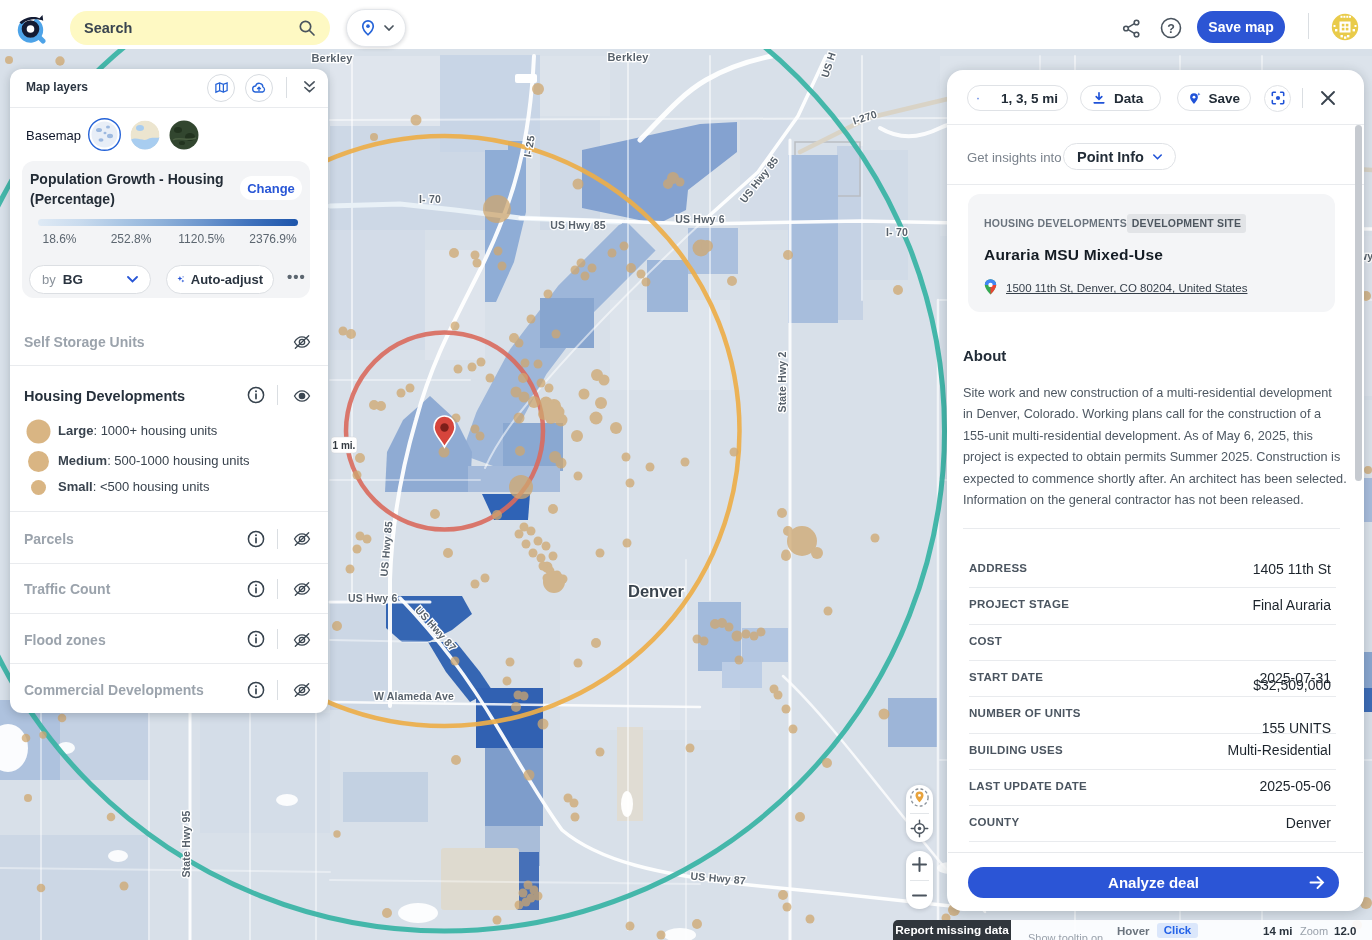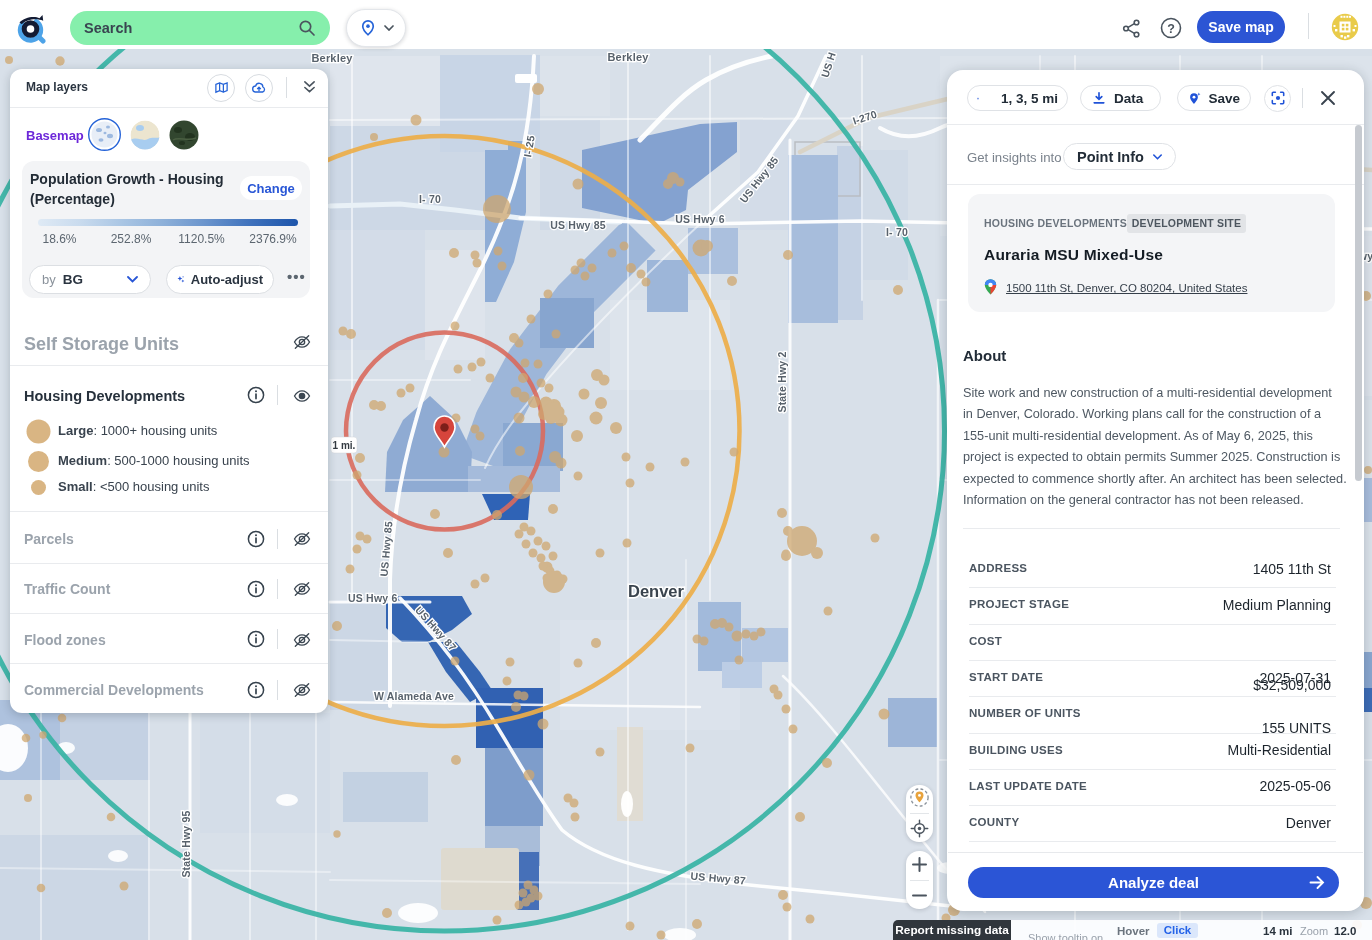--- a/index.html
+++ b/index.html
@@ -332,21 +332,21 @@
 <div class="abs" style="left:1355px;top:125px;width:7px;height:356px;background:#c6cad0;border-radius:4px;z-index:5;"></div>
 <div class="abs" style="left:0;top:0;width:1372px;height:49px;background:#fff;"></div>
 <svg class="abs" style="left:15px;top:12px" width="32" height="32" viewBox="0 0 32 32">
 <g transform="rotate(-55 15.5 18)">
         <circle cx="15.5" cy="18" r="10" fill="none" stroke="#4da3e8" stroke-width="5.4" stroke-dasharray="47 16" stroke-linecap="round"></circle>
       </g>
 <path d="M24.5,25.5 L28,29" stroke="#4da3e8" stroke-width="5" stroke-linecap="round"></path>
 <circle cx="15.5" cy="17" r="6.3" fill="none" stroke="#131b33" stroke-width="5"></circle>
 <path d="M4.5,10.5 C9,5.5 19,3.5 24.5,6.2 L27.5,3 L28.2,8.8 C21.5,5.8 11.5,7.3 6.8,12.2 Z" fill="#131b33"></path>
 </svg>
-<div class="abs" style="left:70px;top:11px;width:260px;height:34px;border-radius:17px;background:#86efac;display:flex;align-items:center;padding:0 14px;">
+<div class="abs" style="left:70px;top:11px;width:260px;height:34px;border-radius:17px;background:#fef9c3;display:flex;align-items:center;padding:0 14px;">
 <span style="font-size:14.5px;color:#394450;font-weight:600;">Search</span>
 <svg style="margin-left:auto" width="18" height="18" viewBox="0 0 18 18">
         <circle cx="7.5" cy="7.5" r="5.2" fill="none" stroke="#4a545e" stroke-width="1.7"></circle>
         <path d="M11.5,11.5 L16,16" stroke="#4a545e" stroke-width="1.7" stroke-linecap="round"></path>
       </svg>
 </div>
 <div class="pill shadow abs" style="left:346px;top:9px;width:60px;height:38px;justify-content:center;gap:7px;">
 <svg width="18" height="18" viewBox="0 0 24 24">
         <path d="M12,21 C12,21 5,14.5 5,9.5 A7,7 0 0,1 19,9.5 C19,14.5 12,21 12,21 Z" fill="none" stroke="#2563d8" stroke-width="2.2"></path>
         <circle cx="12" cy="9.5" r="2.4" fill="#2563d8"></circle>
@@ -402,21 +402,21 @@
 <svg width="16" height="16" viewBox="0 0 24 24" fill="none" stroke="#2563d8" stroke-width="2" stroke-linecap="round" stroke-linejoin="round">
 <path d="M7,18 A4.5,4.5 0 0,1 7,9 A5.5,5.5 0 0,1 17.8,10.5 A4,4 0 0,1 17.5,18 Z"></path>
         <path d="M12,16 L12,11 M9.8,13 L12,10.8 L14.2,13"></path>
       </svg>
     </div>
 <div class="abs" style="left:286px;top:77px;width:1px;height:21px;background:#dadee2;"></div>
 <svg class="abs" style="left:303px;top:80px" width="13" height="14" viewBox="0 0 14 15" fill="none" stroke="#4a545e" stroke-width="1.7" stroke-linecap="round">
       <path d="M2,2 L7,6.5 L12,2 M2,8 L7,12.5 L12,8"></path>
     </svg>
 <div class="abs" style="left:10px;top:107px;width:318px;height:1px;background:#e9ebee;"></div>
-<span class="abs" style="left:26px;top:128px;font-size:13px;font-weight:700;color:#6d28d9;text-align:right;">Basemap</span>
+<span class="abs" style="left:26px;top:128px;font-size:13px;font-weight:400;color:#0f172a;text-align:right;">Basemap</span>
 <svg class="abs" style="left:88px;top:118px" width="33" height="33" viewBox="0 0 33 33">
 <circle cx="16.5" cy="16.5" r="15.8" fill="#fff" stroke="#2563d8" stroke-width="1.4"></circle>
 <circle cx="16.5" cy="16.5" r="13" fill="#e8eef7"></circle>
 <g fill="#9db9e0">
         <ellipse cx="11" cy="12" rx="3" ry="2"></ellipse>
         <ellipse cx="20" cy="9" rx="2" ry="1.5"></ellipse>
         <ellipse cx="22" cy="18" rx="3" ry="2.2"></ellipse>
         <ellipse cx="13" cy="22" rx="2.5" ry="1.8"></ellipse>
         <ellipse cx="17" cy="15" rx="1.5" ry="1.2"></ellipse>
       </g>
@@ -459,21 +459,21 @@
     </div>
 <div class="pill abs" style="left:166px;top:265px;width:108px;height:29px;padding:0 10px;gap:6px;border-color:#dcdfe3;white-space:nowrap;">
 <svg width="15" height="15" viewBox="0 0 16 16" fill="#2856d6">
         <path d="M6,1 L7.4,4.6 L11,6 L7.4,7.4 L6,11 L4.6,7.4 L1,6 L4.6,4.6 Z"></path>
         <path d="M12,8 L12.9,10.1 L15,11 L12.9,11.9 L12,14 L11.1,11.9 L9,11 L11.1,10.1 Z"></path>
         <circle cx="12.5" cy="2.5" r="1.2"></circle>
       </svg>
 <span style="font-size:13px;font-weight:700;color:#2a3440;">Auto-adjust</span>
     </div>
 <span class="abs" style="left:287px;top:268px;font-size:15px;font-weight:700;color:#5c6670;letter-spacing:1px;">•••</span>
-<span class="abs" style="left:24px;top:334px;font-size:18px;font-weight:700;color:#9ba3ac;">Self Storage Units</span>
+<span class="abs" style="left:24px;top:334px;font-size:14px;font-weight:700;color:#9ba3ac;">Self Storage Units</span>
 <svg class="abs" style="left:292px;top:333px" width="20" height="18" viewBox="0 0 24 20" fill="none" stroke="#3c4752" stroke-width="1.6" stroke-linecap="round">
       <path d="M3,10 C5.5,5.6 8.5,3.8 12,3.8 C15.5,3.8 18.5,5.6 21,10 C18.5,14.4 15.5,16.2 12,16.2 C8.5,16.2 5.5,14.4 3,10 Z"></path>
       <circle cx="12" cy="10" r="3.2"></circle>
       <path d="M4,17.5 L20,2.5"></path>
     </svg>
 <div class="abs" style="left:10px;top:365px;width:318px;height:1px;background:#e9ebee;"></div>
 <span class="abs" style="left:24px;top:388px;font-size:14.5px;font-weight:700;color:#27313c;">Housing Developments</span>
 <svg class="abs" style="left:247px;top:386px" width="18" height="18" viewBox="0 0 18 18" fill="none">
       <circle cx="9" cy="9" r="7.6" stroke="#36424d" stroke-width="1.5"></circle>
       <path d="M9,8 L9,12.6" stroke="#36424d" stroke-width="1.7" stroke-linecap="round"></path>
@@ -601,21 +601,21 @@
 <circle cx="6.5" cy="5.9" r="2.2" fill="#fff"></circle>
     </svg>
 <span class="abs" style="left:1006px;top:282px;font-size:11.5px;color:#353f4a;text-decoration:underline;">1500 11th St, Denver, CO 80204, United States</span>
 <span class="abs" style="left:963px;top:347px;font-size:15px;font-weight:700;color:#222c37;">About</span>
 <div class="abs" style="left:963px;top:383px;width:400px;font-size:12.7px;color:#4e5862;line-height:21.4px;white-space:nowrap;">Site work and new construction of a multi-residential development<br>in Denver, Colorado. Working plans call for the construction of a<br>155-unit multi-residential development. As of May 6, 2025, this<br>project is expected to obtain permits Summer 2025. Construction is<br>expected to commence shortly after. An architect has been selected.<br>Information on the general contractor has not been released.</div>
 <div class="abs" style="left:963px;top:528px;width:377px;height:1px;background:#e9ebee;"></div>
 <span class="abs" style="left:969px;top:562.1px;font-size:11.5px;font-weight:700;color:#4b5560;letter-spacing:0.3px;">ADDRESS</span>
 <span class="abs" style="left:1031px;top:560.6px;width:300px;text-align:right;font-size:14px;color:#1c242c;">1405 11th St</span>
 <div class="abs" style="left:969px;top:587.3px;width:367px;height:1px;background:#e9ebee;"></div>
 <span class="abs" style="left:969px;top:598.4px;font-size:11.5px;font-weight:700;color:#4b5560;letter-spacing:0.3px;">PROJECT STAGE</span>
-<span class="abs" style="left:1031px;top:596.9px;width:300px;text-align:right;font-size:14px;color:#1c242c;">Medium Planning</span>
+<span class="abs" style="left:1031px;top:596.9px;width:300px;text-align:right;font-size:14px;color:#1c242c;">Final Auraria</span>
 <div class="abs" style="left:969px;top:623.6px;width:367px;height:1px;background:#e9ebee;"></div>
 <span class="abs" style="left:969px;top:634.8px;font-size:11.5px;font-weight:700;color:#4b5560;letter-spacing:0.3px;">COST</span>
 <span class="abs" style="left:1031px;top:633.2px;width:300px;text-align:right;font-size:14px;color:#1c242c;margin-top:44px;">$32,509,000</span>
 <div class="abs" style="left:969px;top:659.9px;width:367px;height:1px;background:#e9ebee;"></div>
 <span class="abs" style="left:969px;top:671.0px;font-size:11.5px;font-weight:700;color:#4b5560;letter-spacing:0.3px;">START DATE</span>
 <span class="abs" style="left:1031px;top:669.5px;width:300px;text-align:right;font-size:14px;color:#1c242c;">2025-07-31</span>
 <div class="abs" style="left:969px;top:696.2px;width:367px;height:1px;background:#e9ebee;"></div>
 <span class="abs" style="left:969px;top:707.4px;font-size:11.5px;font-weight:700;color:#4b5560;letter-spacing:0.3px;">NUMBER OF UNITS</span>
 <span class="abs" style="left:1031px;top:705.9px;width:300px;text-align:right;font-size:14px;color:#1c242c;margin-top:14px;">155 UNITS</span>
 <div class="abs" style="left:969px;top:732.5px;width:367px;height:1px;background:#e9ebee;"></div>

